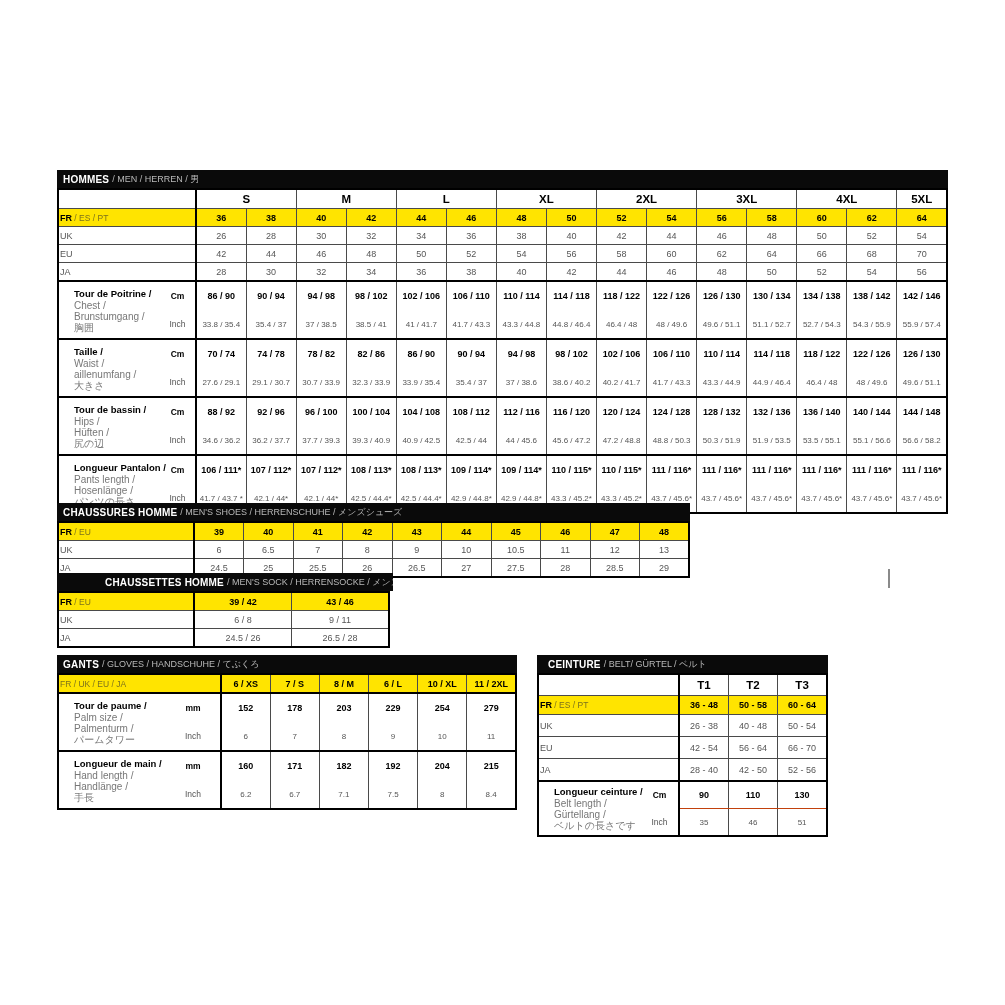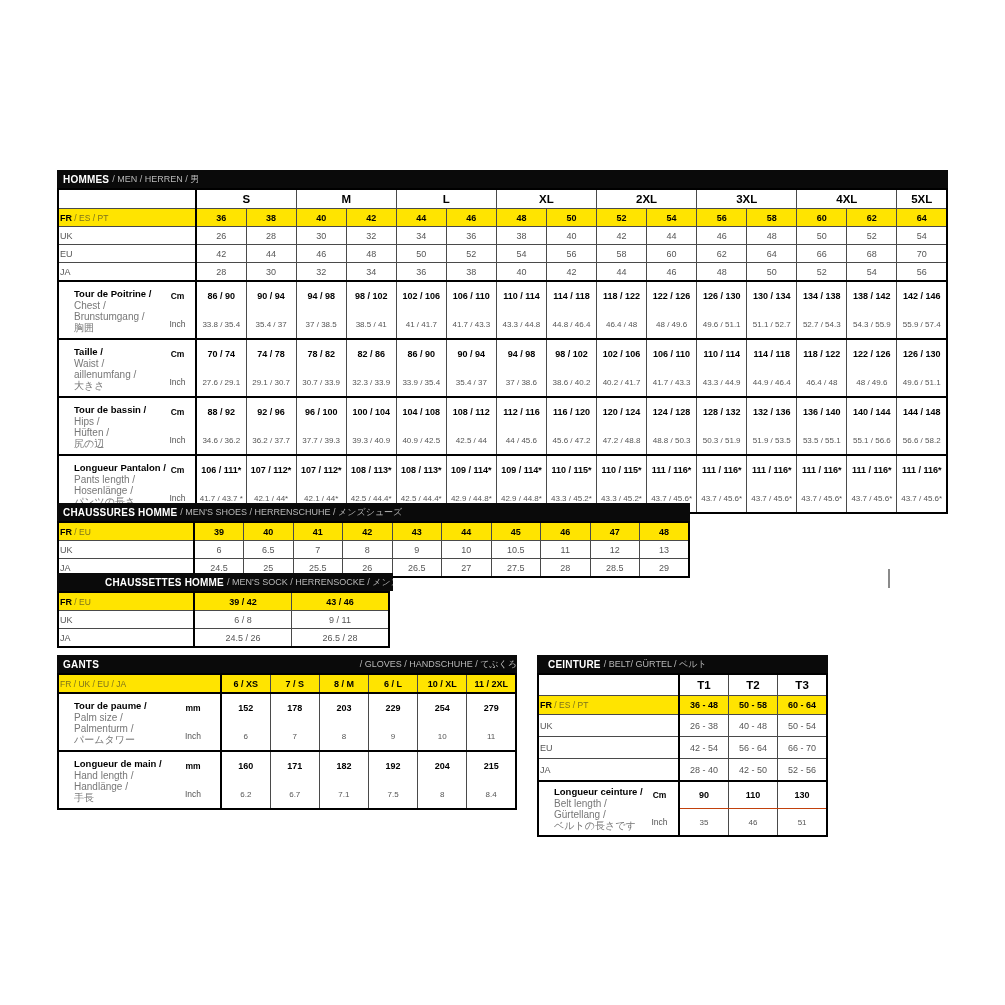--- a/index.html
+++ b/index.html
@@ -419,21 +419,21 @@
       <tr class="r17">
         <td class="lbl">JA</td>
       <td class="pl">24.5 / 26</td>
             <td class="pl">26.5 / 28</td>
           </tr>
     </tbody>
       </table>
   </div>
 
   <div class="block" style="left:57px;top:655px;width:460px;">
-    <div class="bar" style="width:460px;justify-content:space-between;">
+    <div class="bar" style="width:460px;">
       <span class="bar-main">GANTS</span>
       <span class="bar-rest">/ GLOVES / HANDSCHUHE / てぶくろ</span>
     </div>
     <table style="width:460px;">
       <colgroup>
           <col style="width:108px">
           <col style="width:55px">
           <col>
           <col>
           <col>

